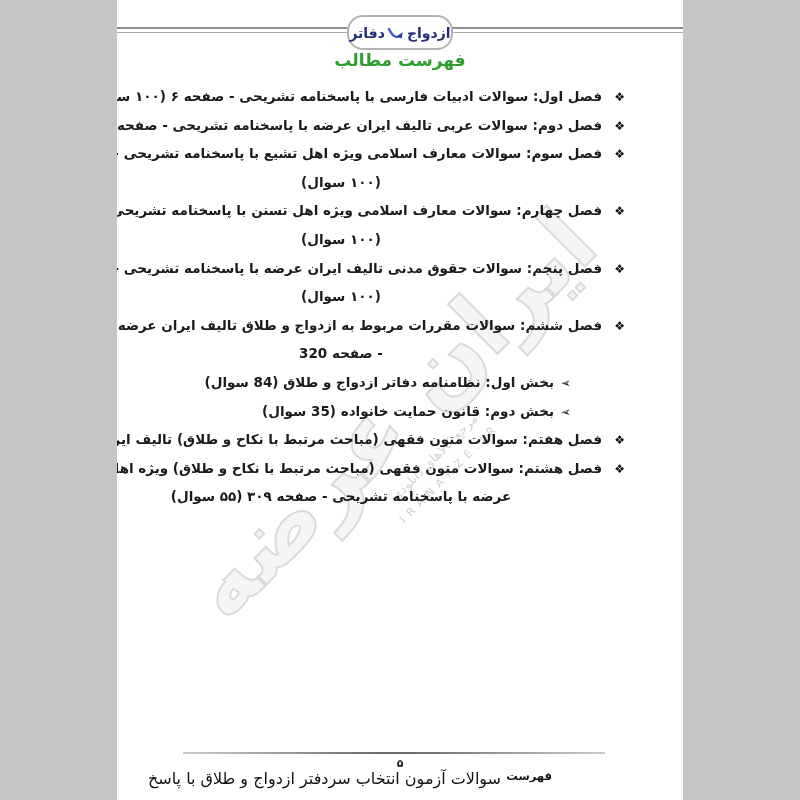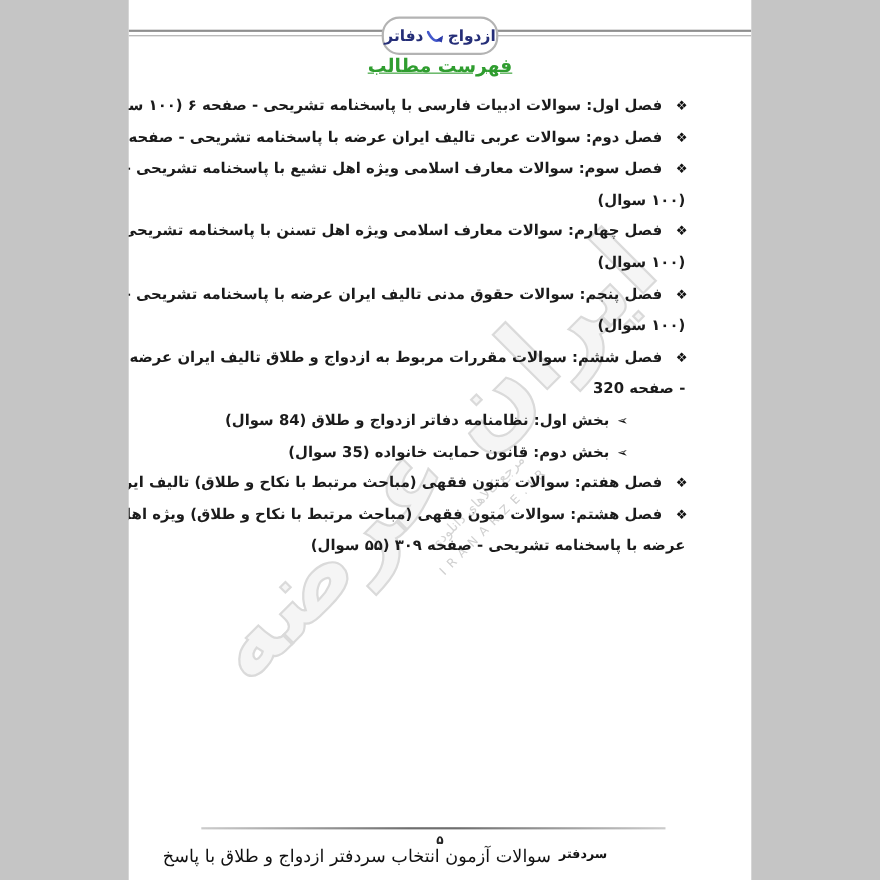--- a/index.html
+++ b/index.html
@@ -24,21 +24,21 @@
     width:102px;height:31px;background:#ffffff;
     border:2px solid #b3b3b3;border-radius:16px;
     display:flex;align-items:center;justify-content:center;gap:2px;
     direction:rtl;z-index:3;
   }
   .logo-word{color:#252e78;font-weight:bold;font-size:14px;line-height:1;}
   .logo-arrow{display:inline-block;width:16px;height:13px;margin:0 1px;}
   .doc-title{
     position:absolute;left:0;right:0;top:50px;height:26px;
     text-align:center;color:#2f9d2f;font-weight:bold;font-size:17px;
-    direction:rtl;z-index:2;text-decoration:underline;
+    direction:rtl;z-index:2;
   }
   
   .watermark{
     position:absolute;left:30px;top:270px;width:520px;height:320px;
     display:flex;flex-direction:column;align-items:center;justify-content:center;
     transform:rotate(-45deg);z-index:1;pointer-events:none;direction:rtl;
   }
   .wm-big{
     font-size:92px;font-weight:bold;color:#f5f5f5;
     -webkit-text-stroke:2px #dadada;line-height:1;white-space:nowrap;
@@ -53,21 +53,21 @@
   
   .toc{
     position:absolute;left:0;right:0;top:82px;z-index:2;direction:rtl;
   }
   .toc-line{
     height:28.6px;line-height:28.6px;
     font-size:13.5px;font-weight:bold;color:#1b1b1b;
     white-space:nowrap;direction:rtl;text-align:right;
   }
   .toc-line.main{padding-right:58px;}
-  .toc-line.cont{padding-right:60px;}
+  .toc-line.cont{padding-right:118px;text-align:center;}
   .toc-line.sub{padding-right:108px;}
   .bullet-main{
     display:inline-block;width:16px;margin-left:7px;
     font-size:12px;color:#111;vertical-align:baseline;
   }
   .bullet-sub{
     display:inline-block;width:14px;margin-left:7px;
     font-size:12px;color:#111;transform:scaleX(-1);
   }
   
@@ -167,16 +167,16 @@
       <span class="bullet-main">❖</span><span>فصل هشتم: سوالات متون فقهی (مباحث مرتبط با نکاح و طلاق) ویژه اهل تسنن تالیف ایران</span>
     </div>
     <div class="toc-line cont">
       <span>عرضه با پاسخنامه تشریحی - صفحه ۳۰۹ (۵۵ سوال)</span>
     </div>
 
   </div>
 
   <div class="footer-rule"></div>
   <div class="footer-pagenum">۵</div>
-  <div class="footer-section">سردفتر</div>
+  <div class="footer-section">فهرست</div>
   <div class="footer-book">سوالات آزمون انتخاب سردفتر ازدواج و طلاق با پاسخ</div>
 
 </div>
 
 </body></html>

